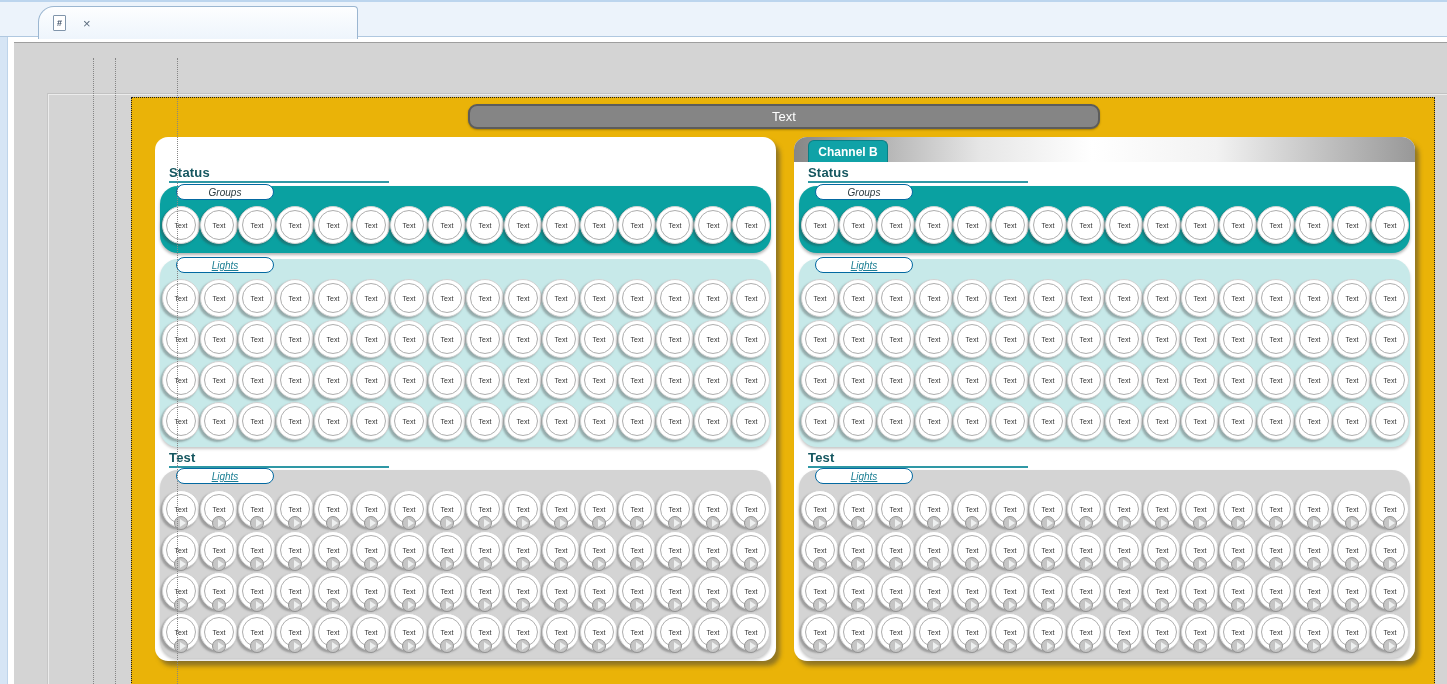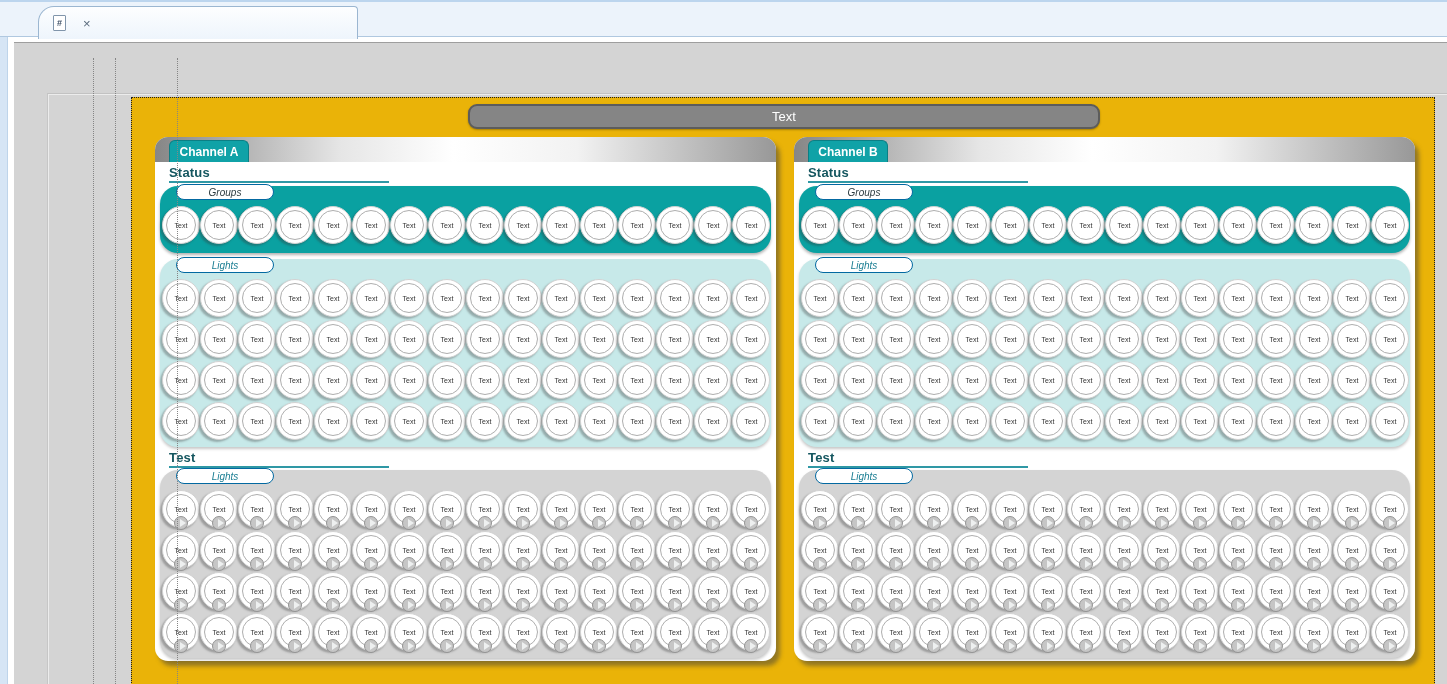--- a/index.html
+++ b/index.html
@@ -69,21 +69,21 @@
                 box-shadow:0 2px 3px rgba(0,0,0,.22); }
   .test-box   { position:absolute; left:5px; right:5px; top:308px; height:188px;
                 background:#d4d4d4; border-radius:18px;
                 box-shadow:0 2px 3px rgba(0,0,0,.22); }
 
   .pill { position:absolute; left:16px; top:-2px; width:98px; height:16px;
           background:#fff; border:1px solid #0369a1; border-radius:9px;
           font-size:10px; font-style:italic; display:flex; align-items:center;
           justify-content:center; z-index:3; }
   .pill-dark { color:#2b3a3f; }
-  .pill-teal { color:#1b7e93; }
+  .pill-teal { color:#1b7e93;text-decoration:underline; }
 
   .circle-rows { position:absolute; left:2px; right:2px; top:20px;
                  display:flex; flex-direction:column; gap:3px; }
   .circle-row { display:flex; justify-content:space-between; }
   .circle { position:relative; flex:0 0 38px; width:38px; height:38px;
             border-radius:50%; background:#fff; border:1px solid #d2d2d2;
             box-shadow:-2px 2px 2px rgba(55,55,55,.35);
             display:flex; align-items:center; justify-content:center; }
   .circle::after { content:""; position:absolute; inset:3px; border-radius:50%;
                    border:1px solid #aeaeae; }
@@ -109,23 +109,20 @@
 <div class="left-chrome"></div>
 
 <div class="canvas">
   <div class="viewport-bevel"></div>
 </div>
 
 <div class="surface">
   <div class="title-bar">Text</div>
   <div id="panels">
       <div class="panel" style="left: 23px;">
-        <div class="panel-header">
-          <div class="channel-tab">Channel A</div>
-        </div>
         <div class="panel-body">
           <div class="sec-title title-status">Status</div>
           <div class="sec-rule rule-status"></div>
           <div class="groups-bar">
             <div class="pill pill-dark">Groups</div>
             <div class="circle-rows">
               <div class="circle-row">
                 <div class="circle">
                   <span class="circle-label">Text</span>
                 </div>

